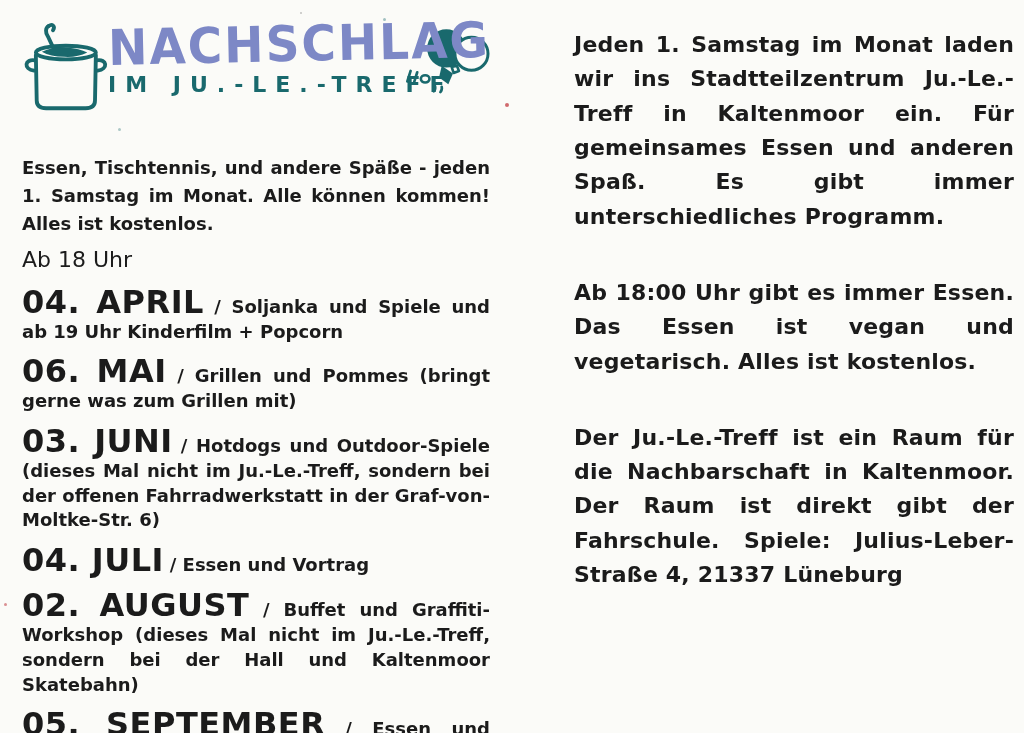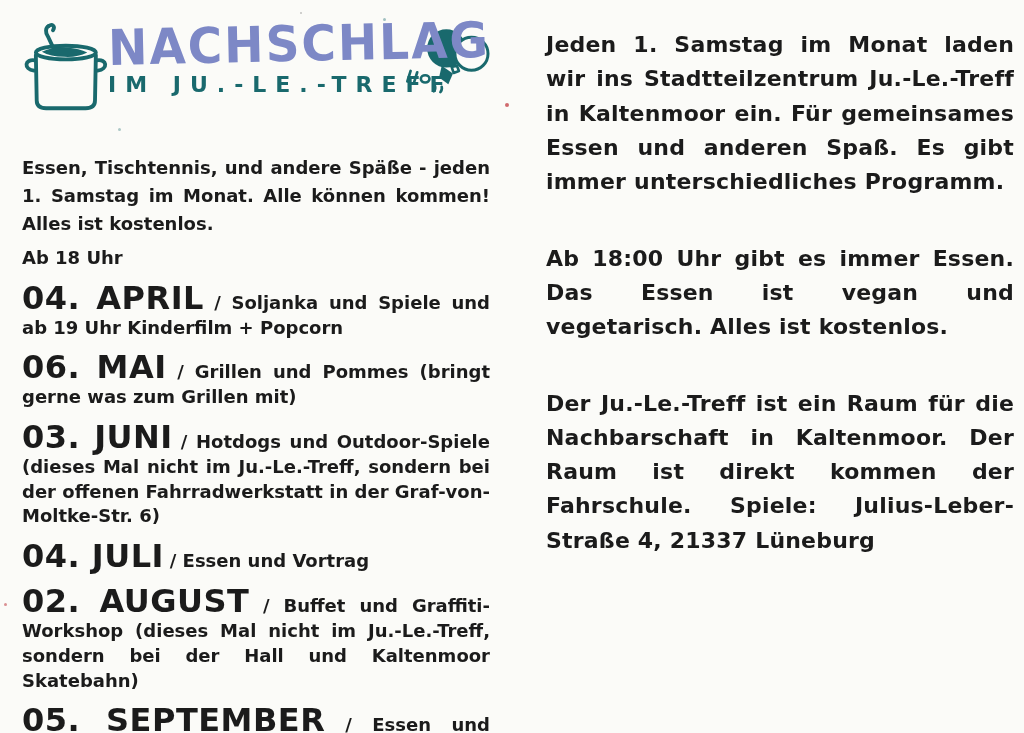--- a/index.html
+++ b/index.html
@@ -45,21 +45,21 @@
 
   
   .intro {
     margin-top:24px;
     font-size:18px; font-weight:700;
     line-height:1.55;
     text-align:justify;
   }
   .time-note {
     margin-top:9px;
-    font-size:18px; font-weight:700;
+    font-size:22px; font-weight:400;
   }
   .events { margin-top:14px; }
   .event {
     text-align:justify;
     line-height:1.38;
     font-size:18px;
     margin-bottom:11px;
   }
   .event-date {
     font-size:32px; font-weight:700;
@@ -70,20 +70,21 @@
   .event-desc { font-size:18px; font-weight:700; }
   .u { text-underline-offset:3px; }
 
   
   .right-col p {
     font-size:22px; font-weight:700;
     line-height:1.56;
     text-align:justify;
     margin-bottom:42px;
     letter-spacing:0.2px;
+    margin-left:28px;
   }
 
   
   .speck { position:absolute; border-radius:50%; }
   .speck-red   { width:4px; height:4px; background:#c0393f; left:505px; top:103px; opacity:.75; }
   .speck-red2  { width:3px; height:3px; background:#c0393f; left:4px;  top:603px; opacity:.55; }
   .speck-teal1 { width:3px; height:3px; background:#19696d; left:383px; top:18px;  opacity:.4; }
   .speck-teal2 { width:3px; height:3px; background:#19696d; left:118px; top:128px; opacity:.35; }
   .speck-teal3 { width:2px; height:2px; background:#555;    left:300px; top:12px;  opacity:.35; }
 </style>
@@ -162,21 +163,21 @@
         <span class="event-date">05. SEPTEMBER</span>
         <span class="event-desc"><span>/ Essen und Filmabend</span><span class="u"></span><span></span></span>
       </div>
 
     </div>
   </div>
 
   <div class="right-col">
     <p>Jeden 1. Samstag im Monat laden wir ins Stadtteilzentrum Ju.-Le.-Treff in Kaltenmoor ein. Für gemeinsames Essen und anderen Spaß. Es gibt immer unterschiedliches Programm.</p>
     <p>Ab 18:00 Uhr gibt es immer Essen. Das Essen ist vegan und vegetarisch. Alles ist kostenlos.</p>
-    <p><span>Der Ju.-Le.-Treff ist ein Raum für die Nachbarschaft in Kaltenmoor. Der Raum ist direkt kommen der Fahrschule. </span><span class="u">Spiele:</span><span> Julius-Leber-Straße 4, 21337 Lüneburg</span></p>
+    <p><span>Der Ju.-Le.-Treff ist ein Raum für die Nachbarschaft in Kaltenmoor. Der Raum ist direkt gibt der Fahrschule. </span><span class="u">Spiele:</span><span> Julius-Leber-Straße 4, 21337 Lüneburg</span></p>
   </div>
 
   <div class="speck speck-red"></div>
   <div class="speck speck-red2"></div>
   <div class="speck speck-teal1"></div>
   <div class="speck speck-teal2"></div>
   <div class="speck speck-teal3"></div>
 
 </div>
 

